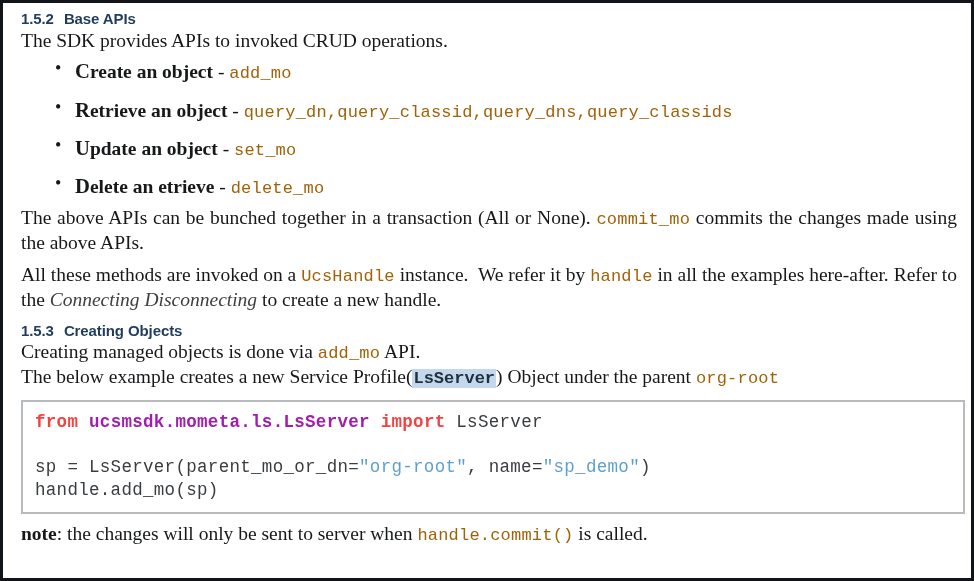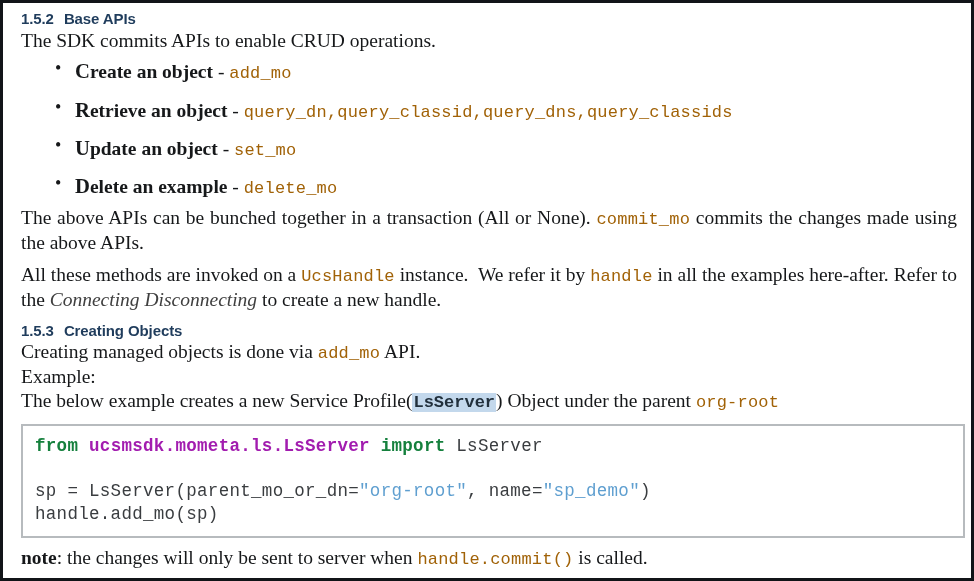--- a/index.html
+++ b/index.html
@@ -109,21 +109,21 @@
   }
   pre.code {
     margin: 0;
     font-family: "Liberation Mono", "DejaVu Sans Mono", monospace;
     font-size: 17.5px;
     line-height: 1.30;
     color: #3a3d40;
     white-space: pre;
     letter-spacing: 0.3px;
   }
-  .tok-kw { color: #15803d; font-weight: bold; }
+  .tok-kw { color: #ef4444; font-weight: bold; }
   .tok-mod { color: #a21caf; font-weight: bold; }
   .tok-str { color: #5f9fd0; }
   .tok-plain { color: #3a3d40; }
 
   .note-line {
     font-family: "Liberation Serif", "DejaVu Serif", serif;
     font-size: 19.5px;
     color: #16181a;
     margin: 0;
     line-height: 1.22;
@@ -133,52 +133,51 @@
 </head>
 <body>
 
 <div class="page">
   <div class="inner">
 
     <h2 class="section-head">
       <span class="num">1.5.2</span><span>Base APIs</span>
     </h2>
 
-    <p class="body-text">The SDK commits APIs to enable CRUD operations.</p>
+    <p class="body-text">The SDK provides APIs to invoked CRUD operations.</p>
 
     <ul class="api-list">
       <li>
         <span class="op-label"><span class="cap">C</span><span>reate an object</span></span><span> - </span><code class="mono">add_mo</code>
       </li>
       <li>
         <span class="op-label"><span class="cap">R</span><span>etrieve an object</span></span><span> - </span><code class="mono">query_dn,query_classid,query_dns,query_classids</code>
       </li>
       <li>
         <span class="op-label"><span class="cap">U</span><span>pdate an object</span></span><span> - </span><code class="mono">set_mo</code>
       </li>
       <li>
-        <span class="op-label"><span class="cap">D</span><span>elete an example</span></span><span> - </span><code class="mono">delete_mo</code>
+        <span class="op-label"><span class="cap">D</span><span>elete an etrieve</span></span><span> - </span><code class="mono">delete_mo</code>
       </li>
     </ul>
 
     <p class="body-text"><span>The above APIs can be bunched together in a transaction (All or None).&nbsp;</span><code class="mono">commit_mo</code><span> commits the changes made using the above APIs.</span></p>
 
     <div class="spacer-sm"></div>
 
     <p class="body-text"><span>All these methods are invoked on a </span><code class="mono">UcsHandle</code><span> instance.&nbsp; We refer it by </span><code class="mono">handle</code><span> in all the examples here-after. Refer to the </span><a class="link-italic" href="#">Connecting Disconnecting</a><span> to create a new handle.</span></p>
 
     <div class="spacer-sm"></div>
 
     <h2 class="section-head">
       <span class="num">1.5.3</span><span>Creating Objects</span>
     </h2>
 
     <p class="body-text"><span>Creating managed objects is done via </span><code class="mono">add_mo</code><span> API.</span></p>
 
-    <p class="body-text">Example:</p>
 
     <p class="body-text"><span>The below example creates a new Service Profile(</span><span class="hl-blue">LsServer</span><span>) Object under the parent </span><code class="mono">org-root</code></p>
 
     <div class="code-block">
       <pre class="code"><span class="tok-kw">from</span><span class="tok-plain"> </span><span class="tok-mod">ucsmsdk.mometa.ls.LsServer</span><span class="tok-plain"> </span><span class="tok-kw">import</span><span class="tok-plain"> LsServer</span>
 
 <span class="tok-plain">sp = LsServer(parent_mo_or_dn=</span><span class="tok-str">"org-root"</span><span class="tok-plain">, name=</span><span class="tok-str">"sp_demo"</span><span class="tok-plain">)</span>
 <span class="tok-plain">handle.add_mo(sp)</span></pre>
     </div>
 

